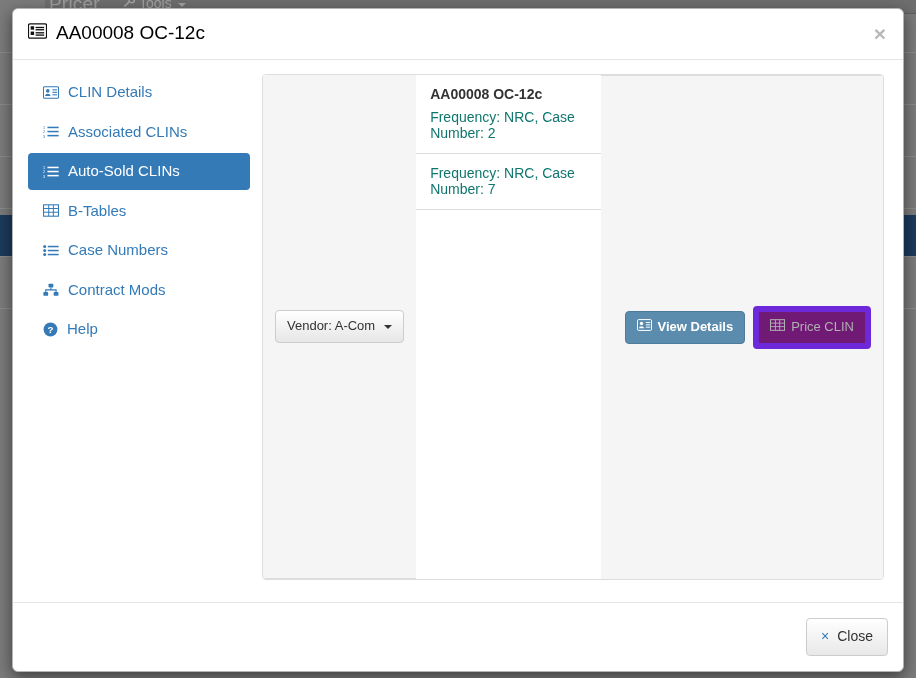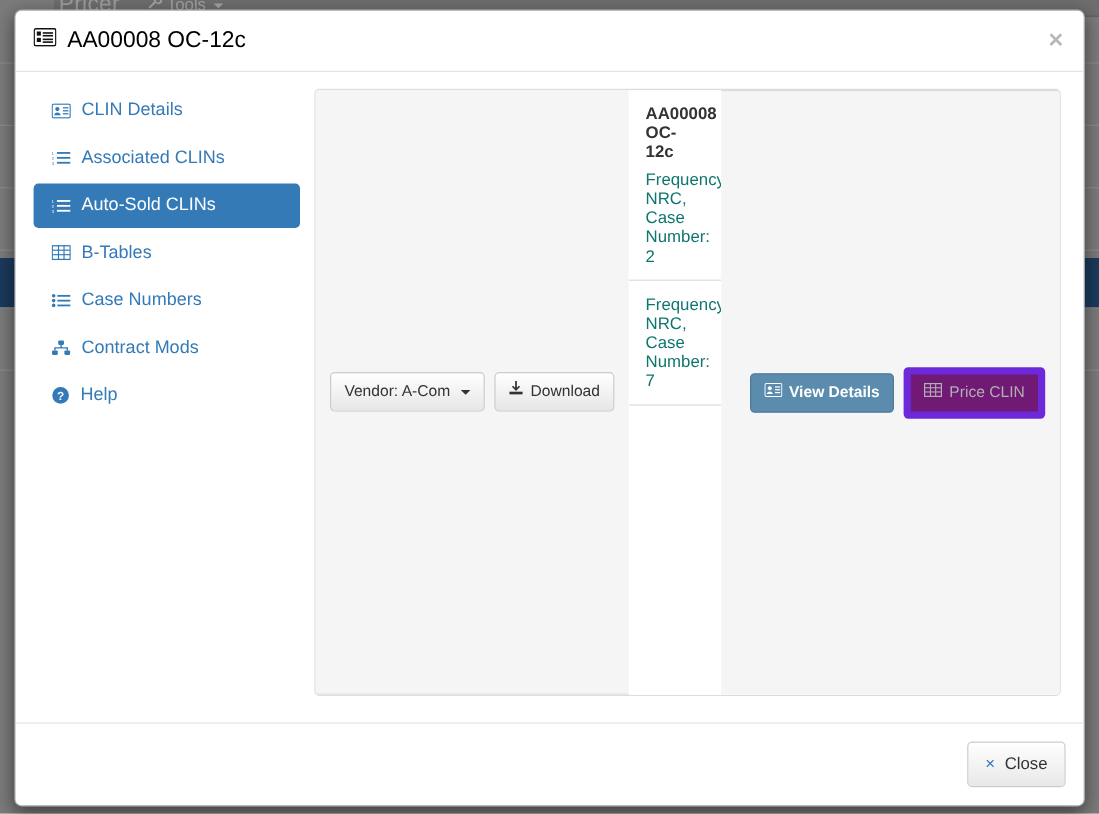--- a/index.html
+++ b/index.html
@@ -335,29 +335,20 @@
         <span>Help</span>
       </div>
     </div>
 
     <div class="panel">
 
       <div class="panel-head">
         <button class="btn">
           <span>Vendor: A-Com</span>
           <i class="caret-d"></i>
-        </button>
-        <button class="btn">
-          <span>
-            <svg width="12" height="13" viewBox="0 0 14 15">
-              <path d="M7 0.6v7.1M3.6 5.6 7 9.1l3.4-3.5" fill="none" stroke="#333" stroke-width="1.7"></path>
-              <rect x="0.6" y="10.9" width="12.8" height="2.6" fill="#333"></rect>
-            </svg>
-          </span>
-          <span>Download</span>
         </button>
       </div>
 
       <div class="panel-list">
         <div class="list-row">
           <div class="row-title">AA00008 OC-12c</div>
           <div class="row-sub">Frequency: NRC, Case Number: 2</div>
         </div>
         <div class="list-row">
           <div class="row-sub">Frequency: NRC, Case Number: 7</div>

